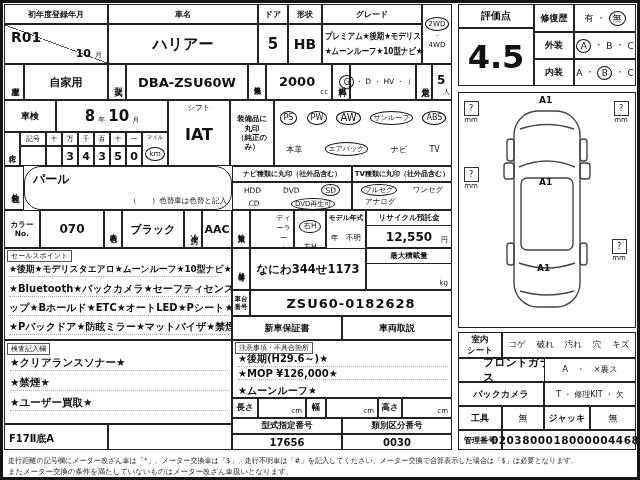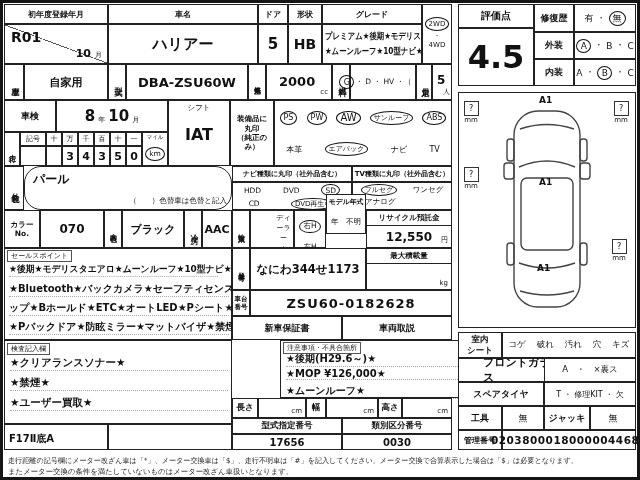--- a/index.html
+++ b/index.html
@@ -162,21 +162,21 @@
 <div class="cell vlab" style="left:232px;top:210px;width:18px;height:38px;font-size:7px;">輸入車</div>
 <div class="cell" style="left:250px;top:210px;width:44px;height:38px;text-align:center;padding-left:23px;">
   <div style="font-size:7px;margin-top:2px;">ディーラー</div>
   <div style="font-size:6px;">・</div>
   <div style="font-size:7px;">並行</div>
 </div>
 <div class="cell" style="left:294px;top:210px;width:32px;height:38px;text-align:center;">
   <div style="margin-top:2px;"><span class="circ" style="font-size:7.5px;min-height:13px;">右H</span></div>
   <div style="font-size:7.5px;margin-top:9px;">左H</div>
 </div>
-<div class="cell" style="left:326px;top:194px;width:40px;height:40px;text-align:center;">
+<div class="cell" style="left:326px;top:210px;width:40px;height:40px;text-align:center;">
   <div style="font-size:6.8px;font-weight:bold;margin-top:2px;white-space:nowrap;">モデル年式</div>
   <div style="font-size:7.5px;margin-top:10px;">年　不明</div>
 </div>
 <div class="cell" style="left:366px;top:210px;width:86px;height:38px;text-align:center;">
   <div style="font-size:7.5px;font-weight:bold;border-bottom:1px solid #222;padding:2px 0;">リサイクル預託金</div>
   <span class="b" style="font-size:12px;line-height:20px;">12,550</span>
   <span style="position:absolute;right:3px;bottom:2px;font-size:7px;">円</span>
 </div>
 
 <div class="cell" style="left:4px;top:248px;width:228px;height:92px;">
@@ -197,21 +197,21 @@
 <div class="cell c b" style="left:250px;top:290px;width:202px;height:26px;font-size:13px;letter-spacing:1px;">ZSU60-0182628</div>
 <div class="cell c b" style="left:232px;top:316px;width:110px;height:24px;font-size:9px;">新車保証書</div>
 <div class="cell c b" style="left:342px;top:316px;width:110px;height:24px;font-size:9px;">車両取説</div>
 
 <div class="cell" style="left:4px;top:340px;width:228px;height:84px;">
   <span class="tag" style="position:absolute;left:2px;top:2px;">検査記入欄</span>
   <div class="starline" style="position:absolute;left:5px;top:15px;width:218px;font-size:10.5px;">★クリアランスソナー★</div>
   <div class="starline" style="position:absolute;left:5px;top:35px;width:218px;font-size:10.5px;">★禁煙★</div>
   <div class="starline" style="position:absolute;left:5px;top:55px;width:218px;font-size:10.5px;">★ユーザー買取★</div>
 </div>
-<div class="cell" style="left:232px;top:340px;width:220px;height:58px;margin-left:48px;">
+<div class="cell" style="left:232px;top:340px;width:220px;height:58px;">
   <span class="tag" style="position:absolute;left:2px;top:1px;">注意事項・不具合箇所</span>
   <div class="starline" style="position:absolute;left:5px;top:11px;width:210px;font-size:10px;">★後期(H29.6～)★</div>
   <div class="starline" style="position:absolute;left:5px;top:27px;width:210px;font-size:10px;">★MOP ¥126,000★</div>
   <div class="starline" style="position:absolute;left:5px;top:43px;width:210px;font-size:10px;">★ムーンルーフ★</div>
 </div>
 <div class="cell c hdr" style="left:232px;top:398px;width:26px;height:20px;font-size:8.5px;">長さ</div>
 <div class="cell" style="left:258px;top:398px;width:48px;height:20px;">
   <span style="position:absolute;right:3px;bottom:2px;font-size:7px;">cm</span>
 </div>
 <div class="cell c hdr" style="left:306px;top:398px;width:20px;height:20px;font-size:8.5px;">幅</div>
@@ -298,21 +298,21 @@
 シート</div>
 <div class="cell c" style="left:502px;top:332px;width:134px;height:26px;justify-content:space-around;font-size:8.5px;">
   <span>コゲ</span>
   <span>破れ</span>
   <span>汚れ</span>
   <span>穴</span>
   <span>キズ</span>
 </div>
 <div class="cell c b" style="left:458px;top:358px;width:98px;height:24px;font-size:11px;padding-left:24px;">フロントガラス</div>
 <div class="cell c" style="left:544px;top:358px;width:92px;height:24px;font-size:8.5px;">A　・　×裏ス</div>
-<div class="cell c b" style="left:458px;top:382px;width:86px;height:24px;font-size:9px;">スペアタイヤ</div>
+<div class="cell c b" style="left:458px;top:382px;width:86px;height:24px;font-size:9px;">バックカメラ</div>
 <div class="cell c" style="left:544px;top:382px;width:92px;height:24px;font-size:8px;">T ・ 修理KIT ・ 欠</div>
 <div class="cell c b" style="left:458px;top:406px;width:44px;height:24px;font-size:9px;">工具</div>
 <div class="cell c" style="left:502px;top:406px;width:42px;height:24px;font-size:9px;">無</div>
 <div class="cell c b" style="left:544px;top:406px;width:46px;height:24px;font-size:9px;">ジャッキ</div>
 <div class="cell c" style="left:590px;top:406px;width:46px;height:24px;font-size:9px;">無</div>
 <div class="cell c b" style="left:458px;top:430px;width:44px;height:20px;font-size:8px;">管理番号</div>
 <div class="cell c b" style="left:502px;top:430px;width:134px;height:20px;font-size:10.5px;letter-spacing:0.5px;">02038000180000044686</div>
 
 <div class="footer" style="left:8px;top:456px;width:626px;transform:scaleX(0.96);transform-origin:left;">走行距離の記号欄にメーター改ざん車は「*」、メーター交換車は「$」、走行不明車は「#」を記入してください。メーター交換で合算表示した場合は「$」は必要となります。</div>
 <div class="footer" style="left:8px;top:467px;width:626px;">またメーター交換の条件を満たしていないものはメーター改ざん車扱いとなります。</div>

